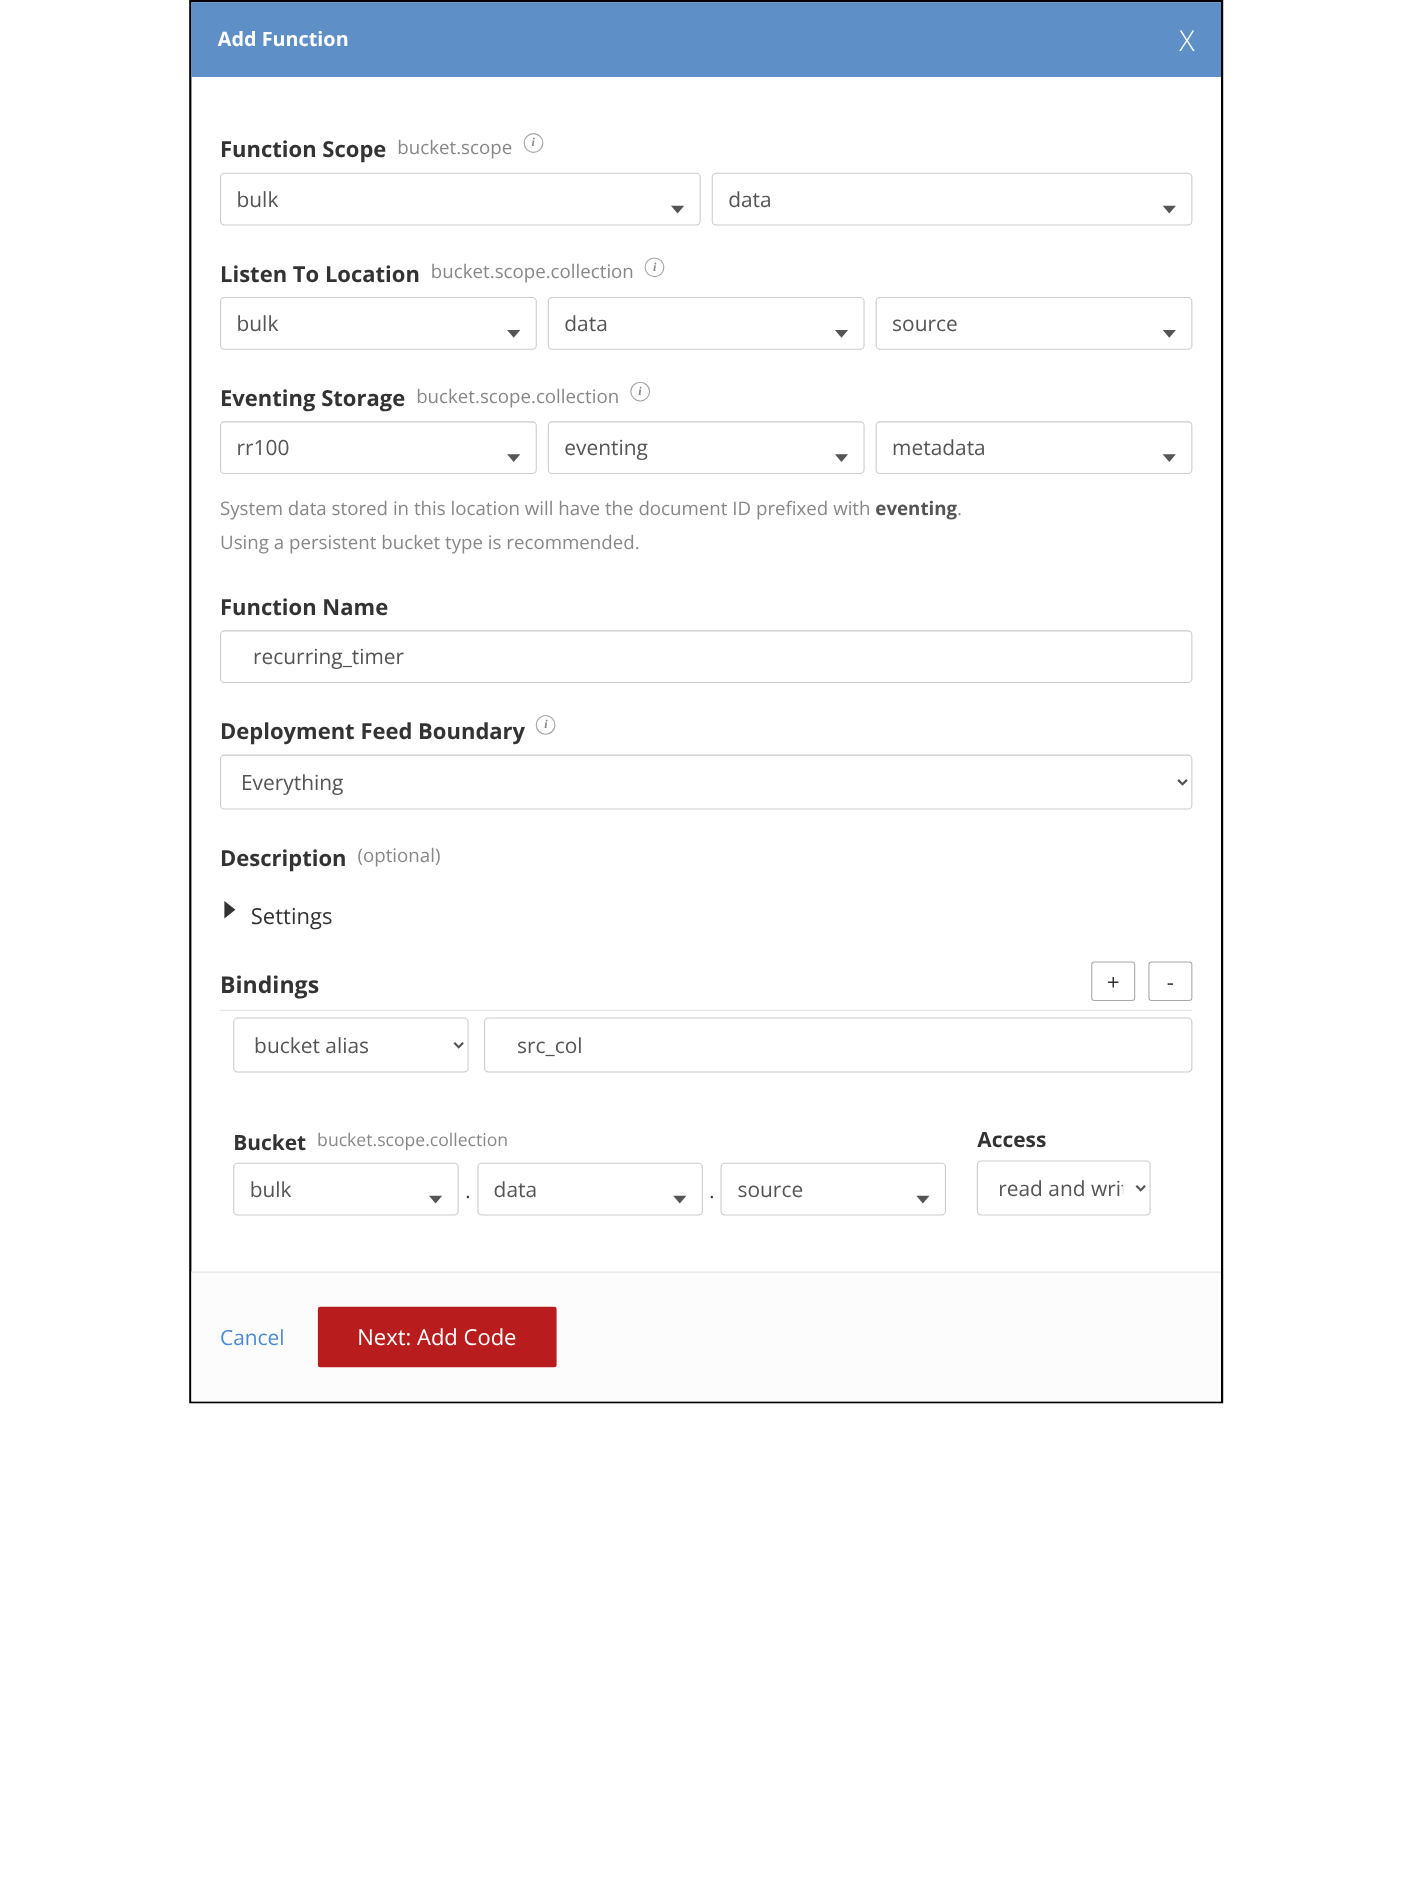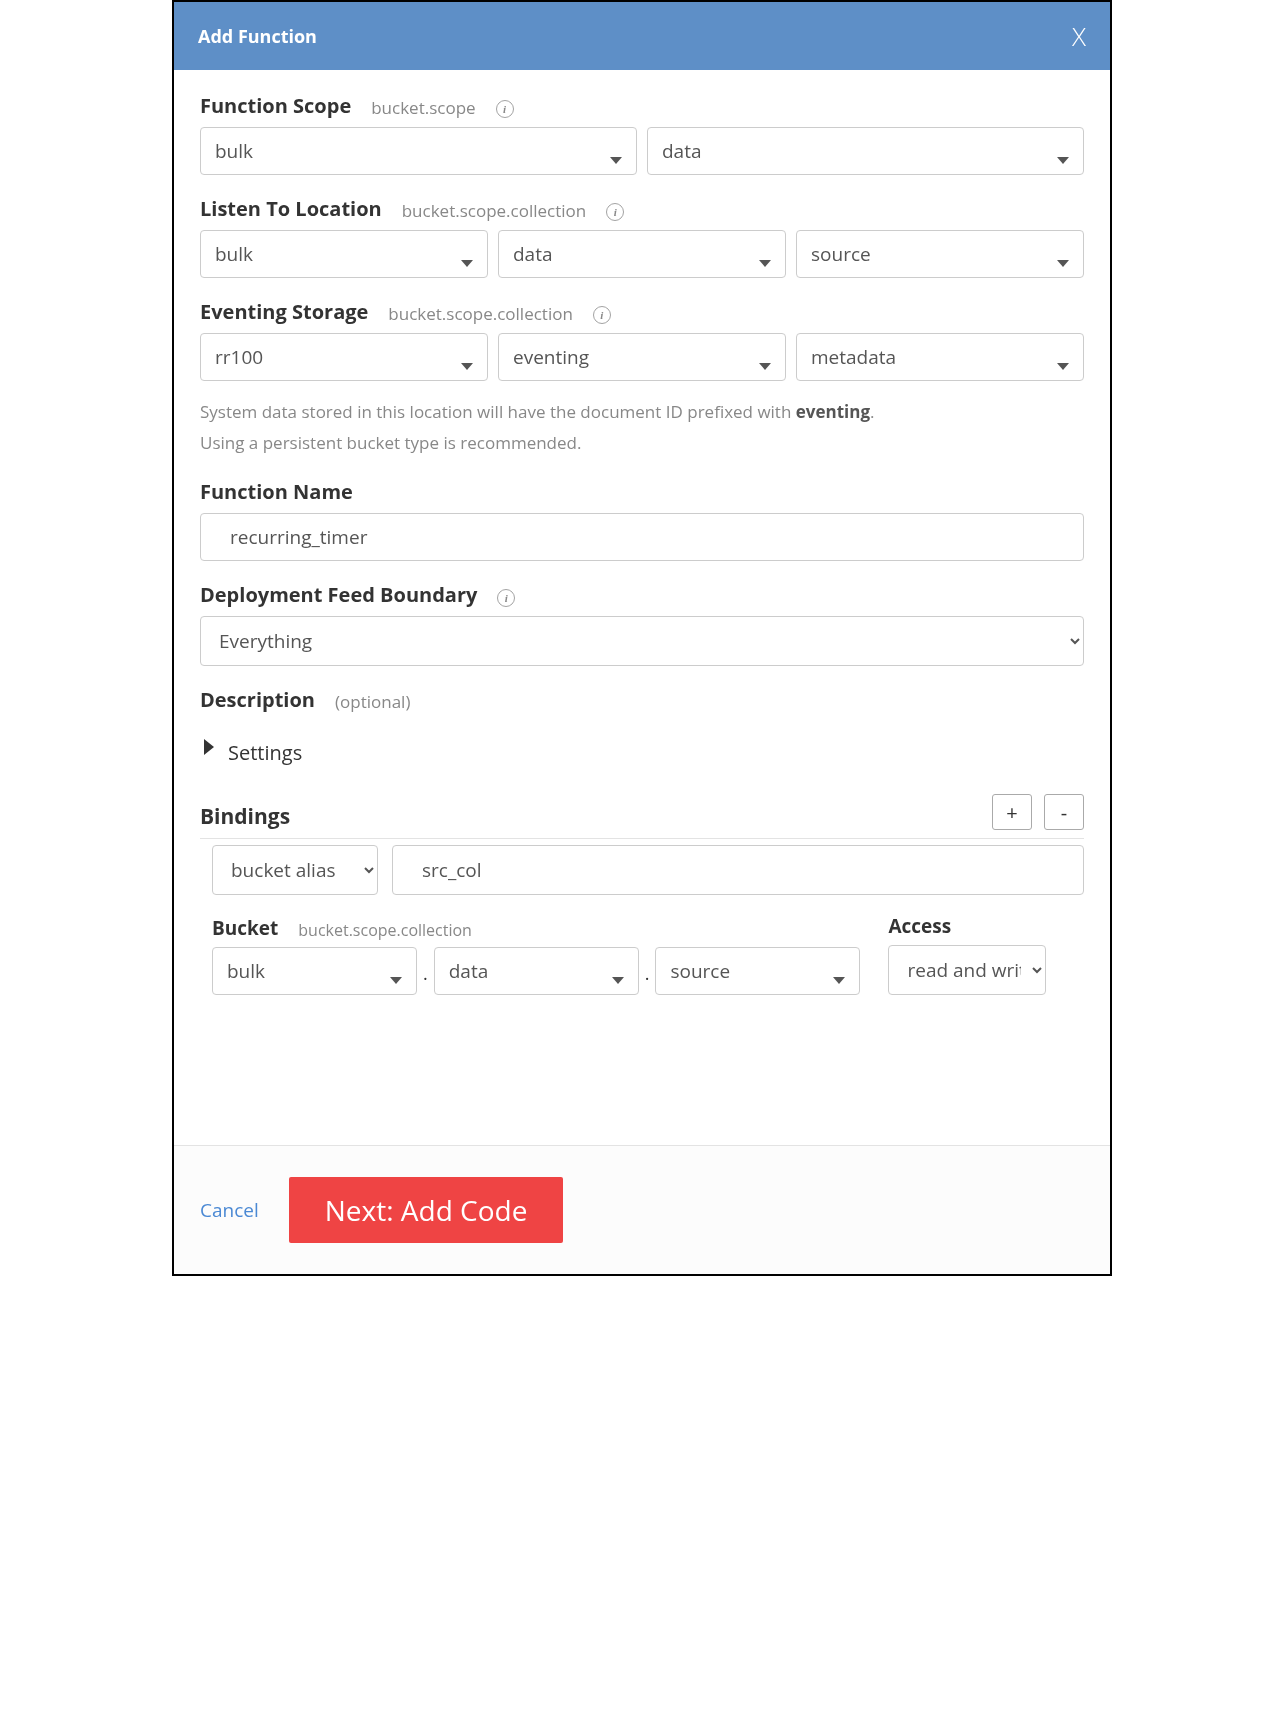--- a/index.html
+++ b/index.html
@@ -37,24 +37,25 @@
   }
   .modal-body {
     padding: 22px 26px 12px 26px;
     flex: 1;
   }
   .section {
     margin-bottom: 20px;
   }
   .label-row {
     display: flex;
-    align-items: flex-end;
-    gap: 20px;
+    align-items: flex-start;
+    gap: 10px;
     margin-bottom: 8px;
     font-size: 20px;
+    margin-top: 30px;
   }
   .label-row .main-label {
     font-weight: 700;
     color: #333;
   }
   .label-row .sub-label {
     font-weight: 400;
     color: #888;
     font-size: 17px;
   }
@@ -198,23 +199,23 @@
   }
   .link-btn {
     color: #4b89d4;
     font-size: 19px;
     cursor: pointer;
     background: none;
     border: none;
     font-family: inherit;
   }
   .primary-btn {
-    background: #ef4444;
+    background: #b91c1c;
     color: #fff;
-    font-size: 28px;
+    font-size: 20px;
     padding: 14px 36px;
     border: none;
     border-radius: 2px;
     cursor: pointer;
     font-family: inherit;
   }
   .f1 { flex: 1; }
 </style>
 </head>
 <body>
@@ -325,21 +326,21 @@
 
     <div class="bindings-head">
       <span class="title">Bindings</span>
       <div class="btn-group">
         <span class="mini-btn">+</span>
         <span class="mini-btn">-</span>
       </div>
     </div>
 
     <div class="binding-row1">
-      <select class="native-select" style="width:166px">
+      <select class="native-select" style="width:214px">
         <option>bucket alias</option>
       </select>
       <input class="input-box f1" value="src_col" style="">
     </div>
 
     <div class="binding-row2">
       <div class="sub-col">
         <div class="label-row">
           <span class="main-label">Bucket</span>
           <span class="sub-label">bucket.scope.collection</span>

